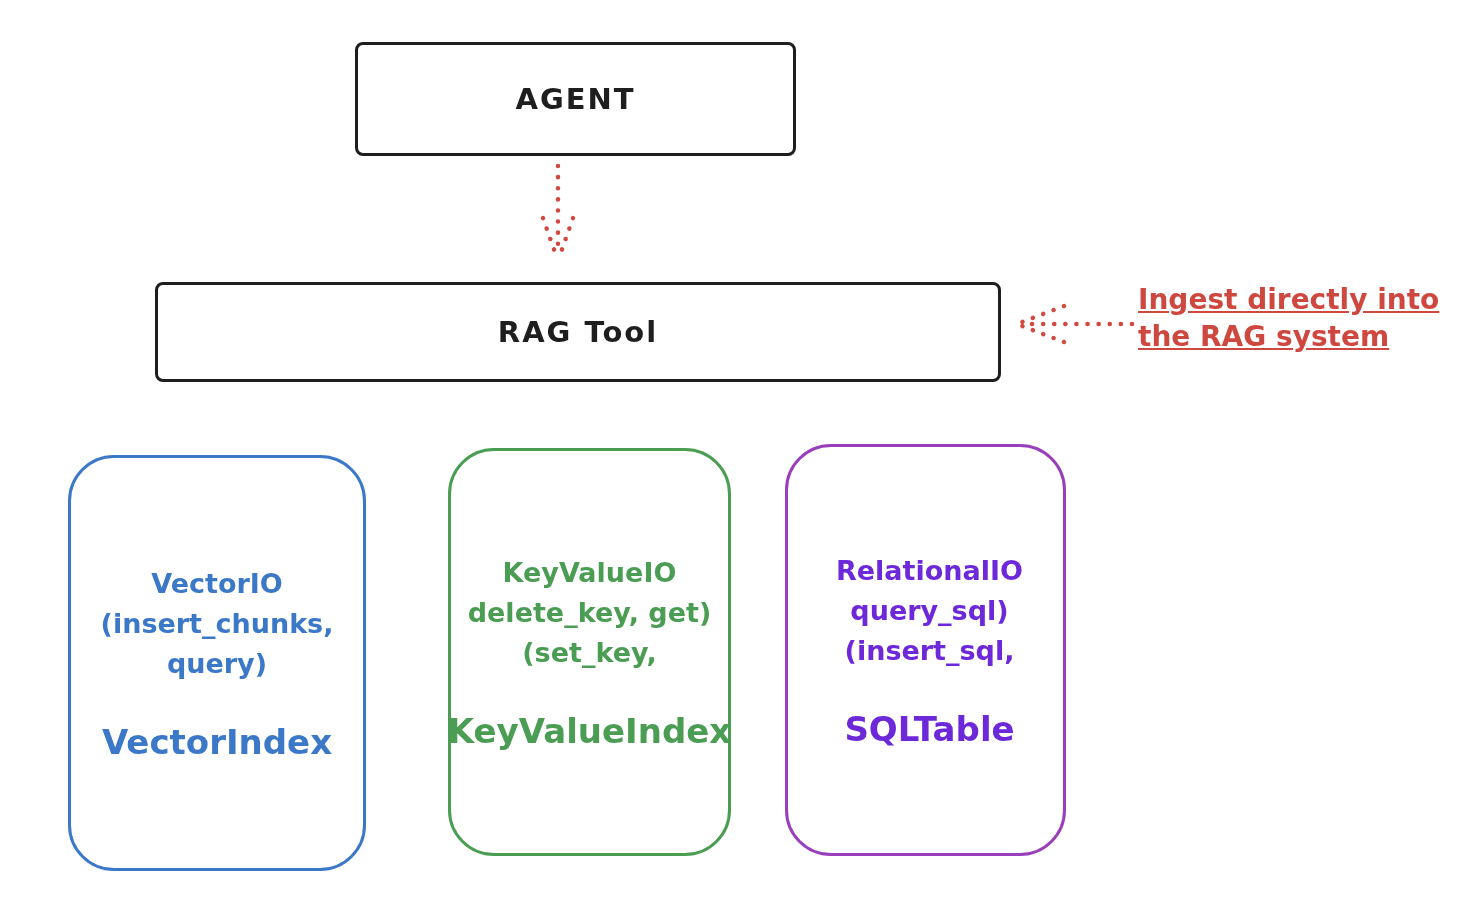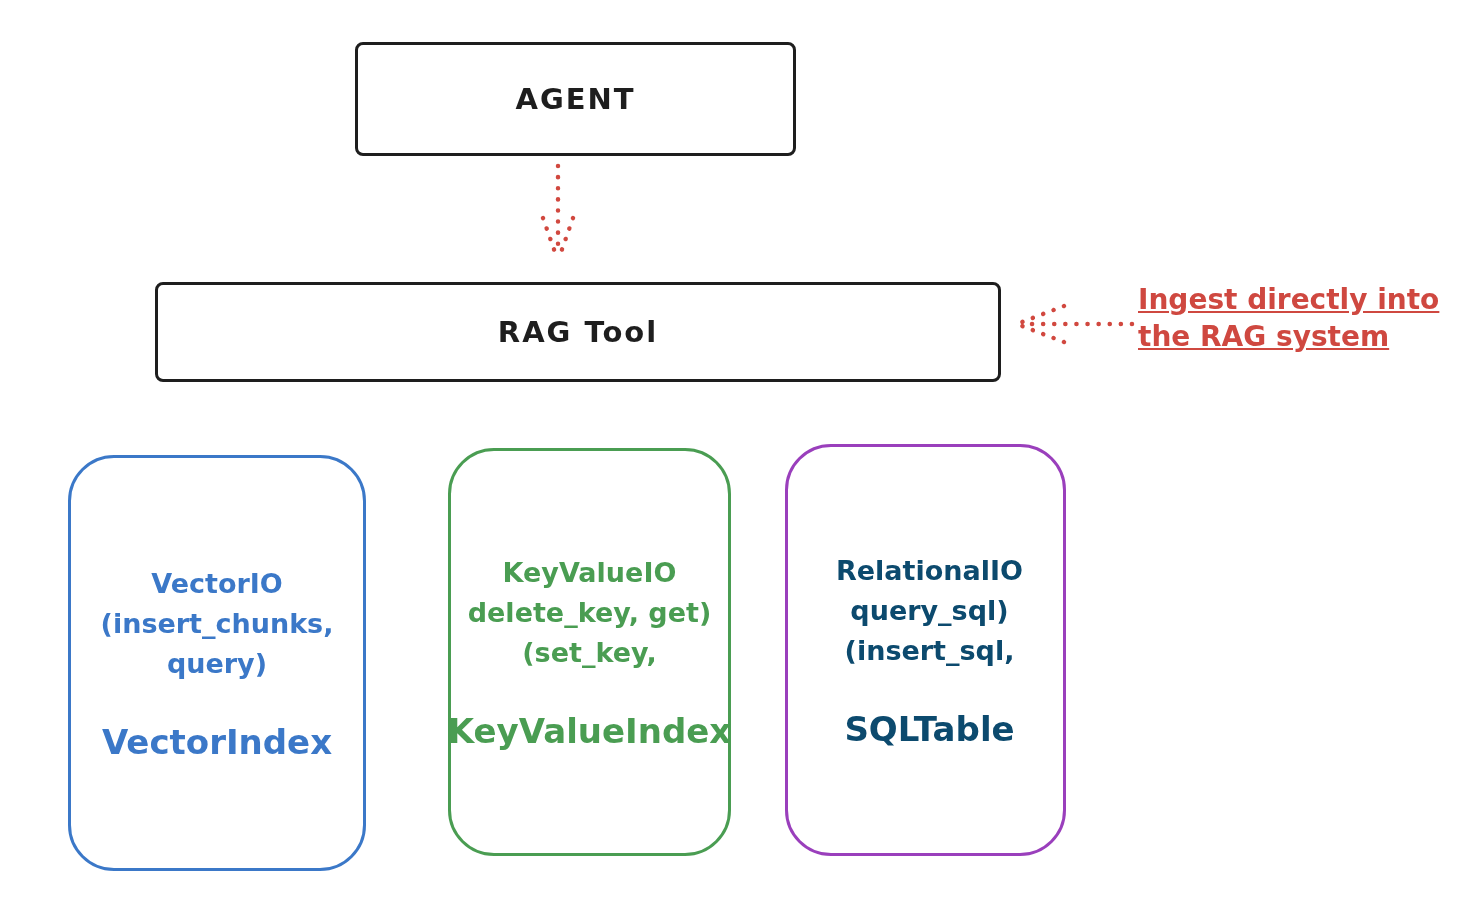--- a/index.html
+++ b/index.html
@@ -61,21 +61,21 @@
   #vector-box {
     left: 68px; top: 455px; width: 298px; height: 416px;
     border: 3.5px solid #3b78c8; color: #3b78c8;
   }
   #keyvalue-box {
     left: 428px; top: 448px; width: 283px; height: 408px;
     border: 3.5px solid #4a9d52; color: #4a9d52; margin-left: 20px;
   }
   #relational-box {
     left: 785px; top: 444px; width: 281px; height: 412px;
-    border: 3.5px solid #9a3fbc; color: #0c4a6e; padding-left: 8px;
+    border: 3.5px solid #9a3fbc; color: #6d28d9; padding-left: 8px;
   }
 
   
   .annotation {
     position: absolute;
     left: 1138px; top: 281px; width: 346px;
     text-align: left;
     color: #cf4840;
     font-size: 28px;
     font-weight: 700;

